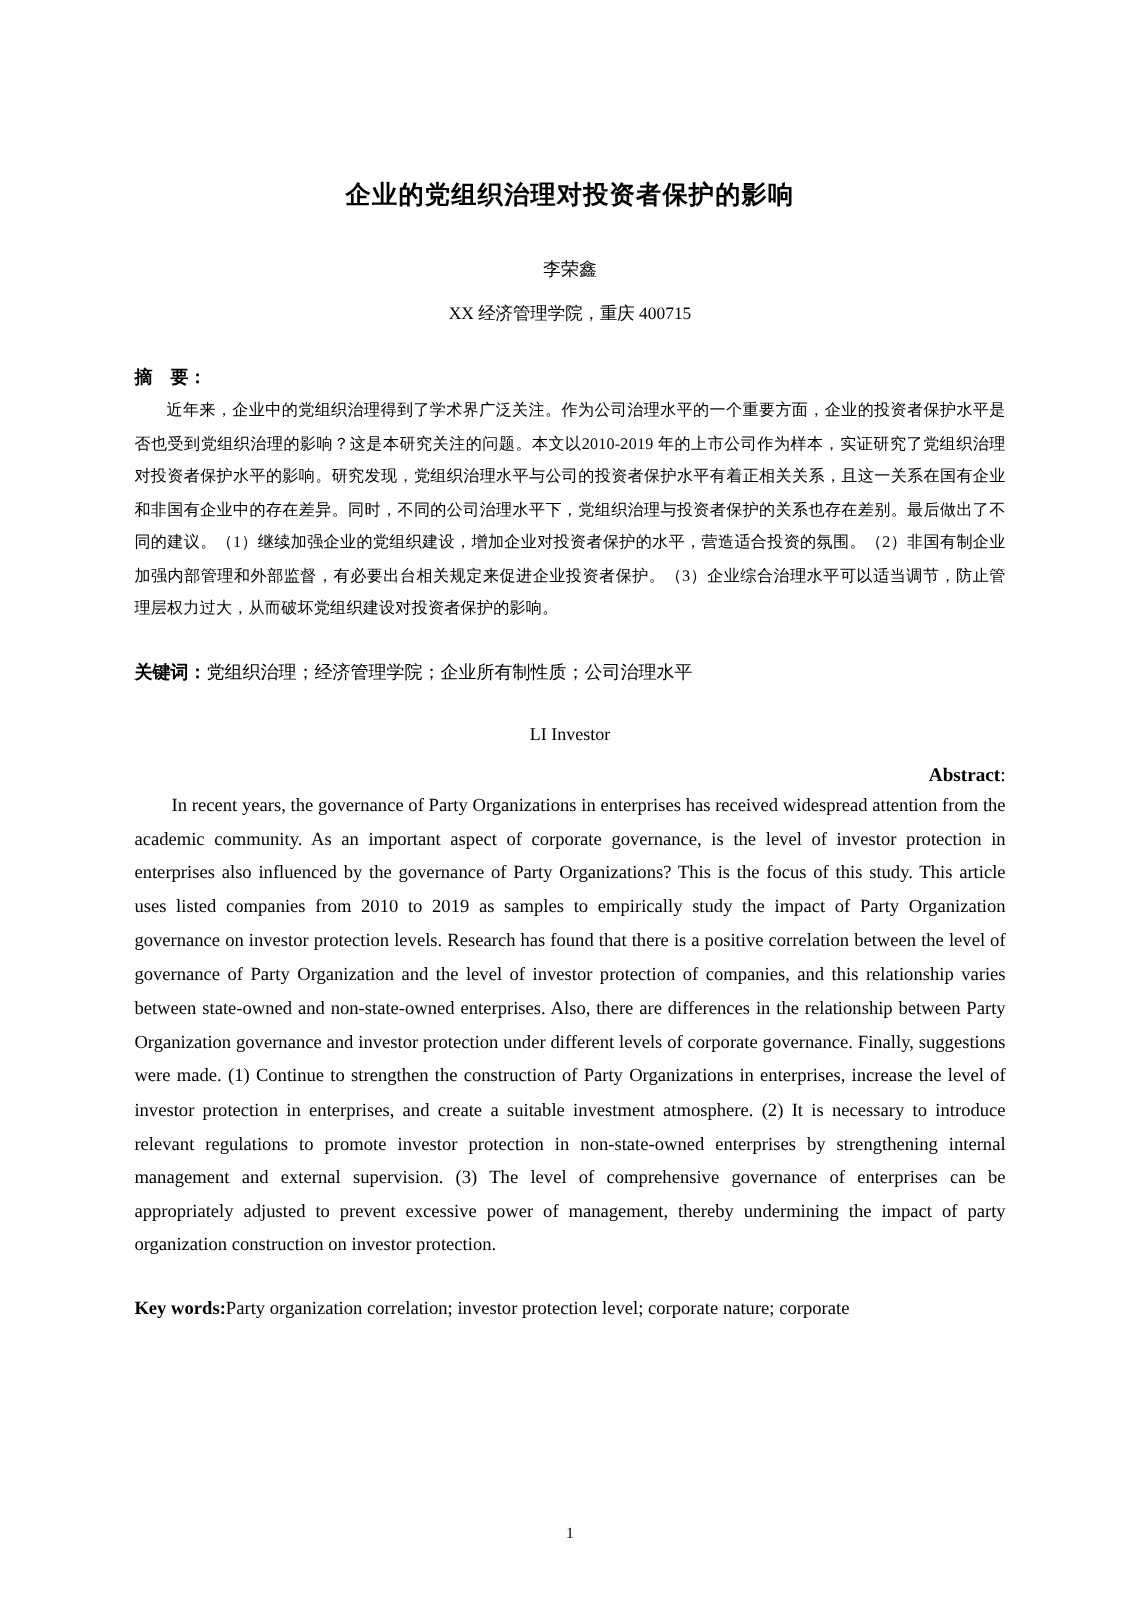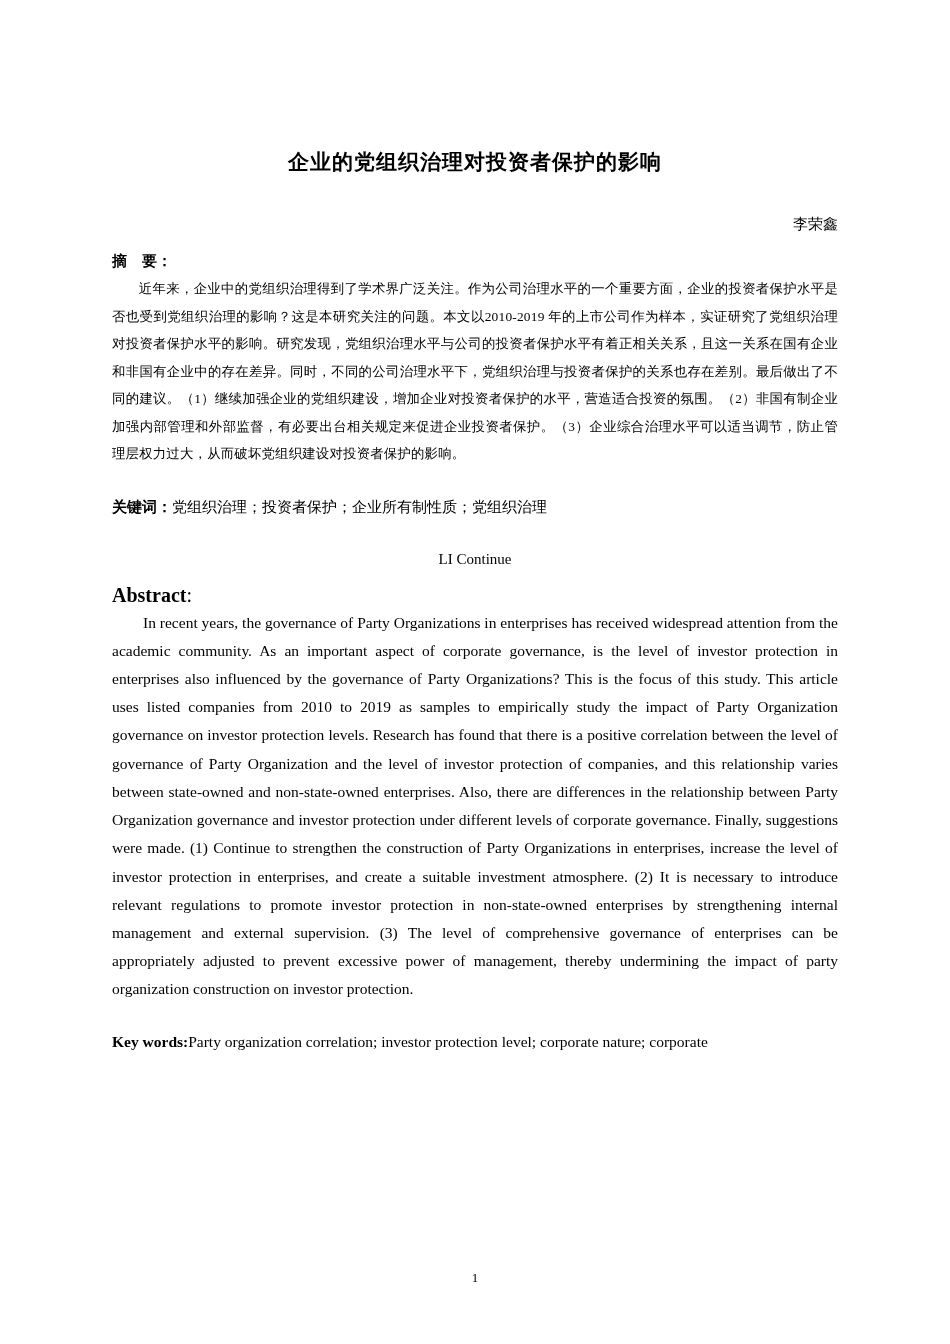--- a/index.html
+++ b/index.html
@@ -34,21 +34,21 @@
   .cn-title {
     text-align: center;
     font-family: "DejaVu Sans", "Liberation Sans", sans-serif;
     font-size: 21px;
     font-weight: bold;
     letter-spacing: 1px;
     margin: 0 0 38px 0;
     line-height: 1.4;
   }
   .cn-author {
-    text-align: right;
+    text-align: center;
     font-family: "DejaVu Sans", "Liberation Sans", sans-serif;
     font-size: 15px;
     margin: 0 0 18px 0;
   }
   .cn-affil {
     text-align: center;
     font-size: 14.5px;
     font-family: "Liberation Serif", serif;
     margin: 0 0 34px 0;
   }
@@ -90,23 +90,24 @@
     font-family: "Liberation Serif", "DejaVu Serif", serif;
     margin: 0 0 40px 0;
     line-height: 1.4;
   }
   .en-author {
     text-align: center;
     font-size: 15px;
     margin: 0 0 16px 0;
   }
   .en-abs-label {
-    font-size: 20px;
+    font-size: 16px;
     font-weight: bold;
     margin: 0 0 2px 0;
+    text-align: right;
   }
   .en-abstract {
     font-size: 15.5px;
     line-height: 1.82;
     text-align: justify;
     text-indent: 2em;
     margin: 0 0 24px 0;
   }
   .en-keywords {
     font-size: 15.5px;
@@ -131,29 +132,30 @@
 </head>
 <body>
 
 <div class="page">
   <div class="content">
 
     <h1 class="cn-title">企业的党组织治理对投资者保护的影响</h1>
 
     <div class="cn-author">李荣鑫</div>
 
+    <div class="cn-affil">XX 经济管理学院，重庆 400715</div>
 
     <div class="abs-label">摘　要：</div>
 
     <p class="cn-abstract">近年来，企业中的党组织治理得到了学术界广泛关注。作为公司治理水平的一个重要方面，企业的投资者保护水平是否也受到党组织治理的影响？这是本研究关注的问题。本文以2010-2019 年的上市公司作为样本，实证研究了党组织治理对投资者保护水平的影响。研究发现，党组织治理水平与公司的投资者保护水平有着正相关关系，且这一关系在国有企业和非国有企业中的存在差异。同时，不同的公司治理水平下，党组织治理与投资者保护的关系也存在差别。最后做出了不同的建议。（1）继续加强企业的党组织建设，增加企业对投资者保护的水平，营造适合投资的氛围。（2）非国有制企业加强内部管理和外部监督，有必要出台相关规定来促进企业投资者保护。（3）企业综合治理水平可以适当调节，防止管理层权力过大，从而破坏党组织建设对投资者保护的影响。</p>
 
-    <p class="cn-keywords"><span class="kw-label">关键词：</span><span>党组织治理；投资者保护；企业所有制性质；党组织治理</span></p>
+    <p class="cn-keywords"><span class="kw-label">关键词：</span><span>党组织治理；经济管理学院；企业所有制性质；公司治理水平</span></p>
 
 
-    <div class="en-author">LI Continue</div>
+    <div class="en-author">LI Investor</div>
 
     <div class="en-abs-label"><span>Abstract</span><span style="font-weight:normal">:</span></div>
 
     <p class="en-abstract">In recent years, the governance of Party Organizations in enterprises has received widespread attention from the academic community. As an important aspect of corporate governance, is the level of investor protection in enterprises also influenced by the governance of Party Organizations? This is the focus of this study. This article uses listed companies from 2010 to 2019 as samples to empirically study the impact of Party Organization governance on investor protection levels. Research has found that there is a positive correlation between the level of governance of Party Organization and the level of investor protection of companies, and this relationship varies between state-owned and non-state-owned enterprises. Also, there are differences in the relationship between Party Organization governance and investor protection under different levels of corporate governance. Finally, suggestions were made. (1) Continue to strengthen the construction of Party Organizations in enterprises, increase the level of investor protection in enterprises, and create a suitable investment atmosphere. (2) It is necessary to introduce relevant regulations to promote investor protection in non-state-owned enterprises by strengthening internal management and external supervision. (3) The level of comprehensive governance of enterprises can be appropriately adjusted to prevent excessive power of management, thereby undermining the impact of party organization construction on investor protection.</p>
 
     <p class="en-keywords"><span class="kw-label">Key words:</span><span>Party organization correlation; investor protection level; corporate nature; corporate</span></p>
 
   </div>
 
   <div class="page-number">1</div>

